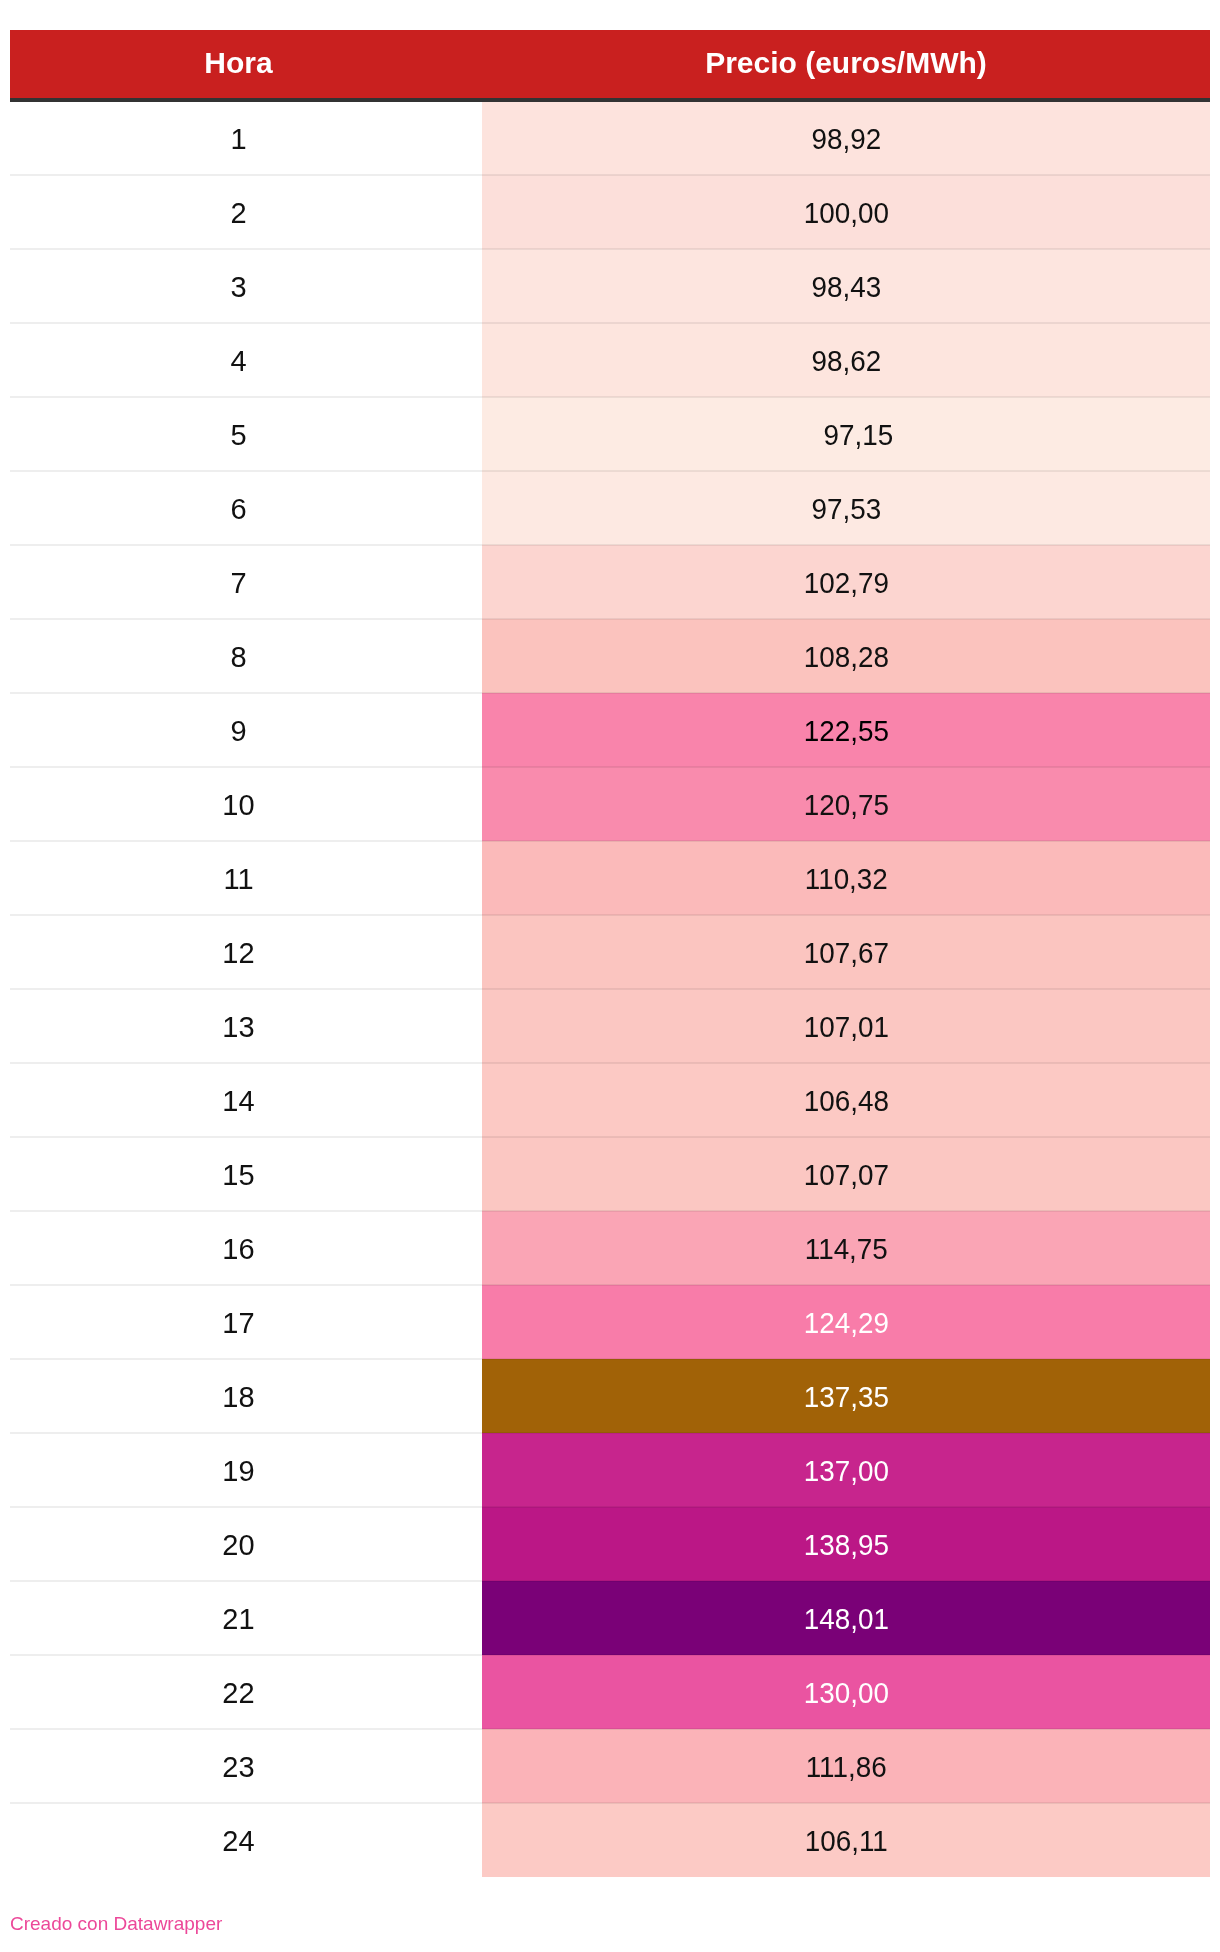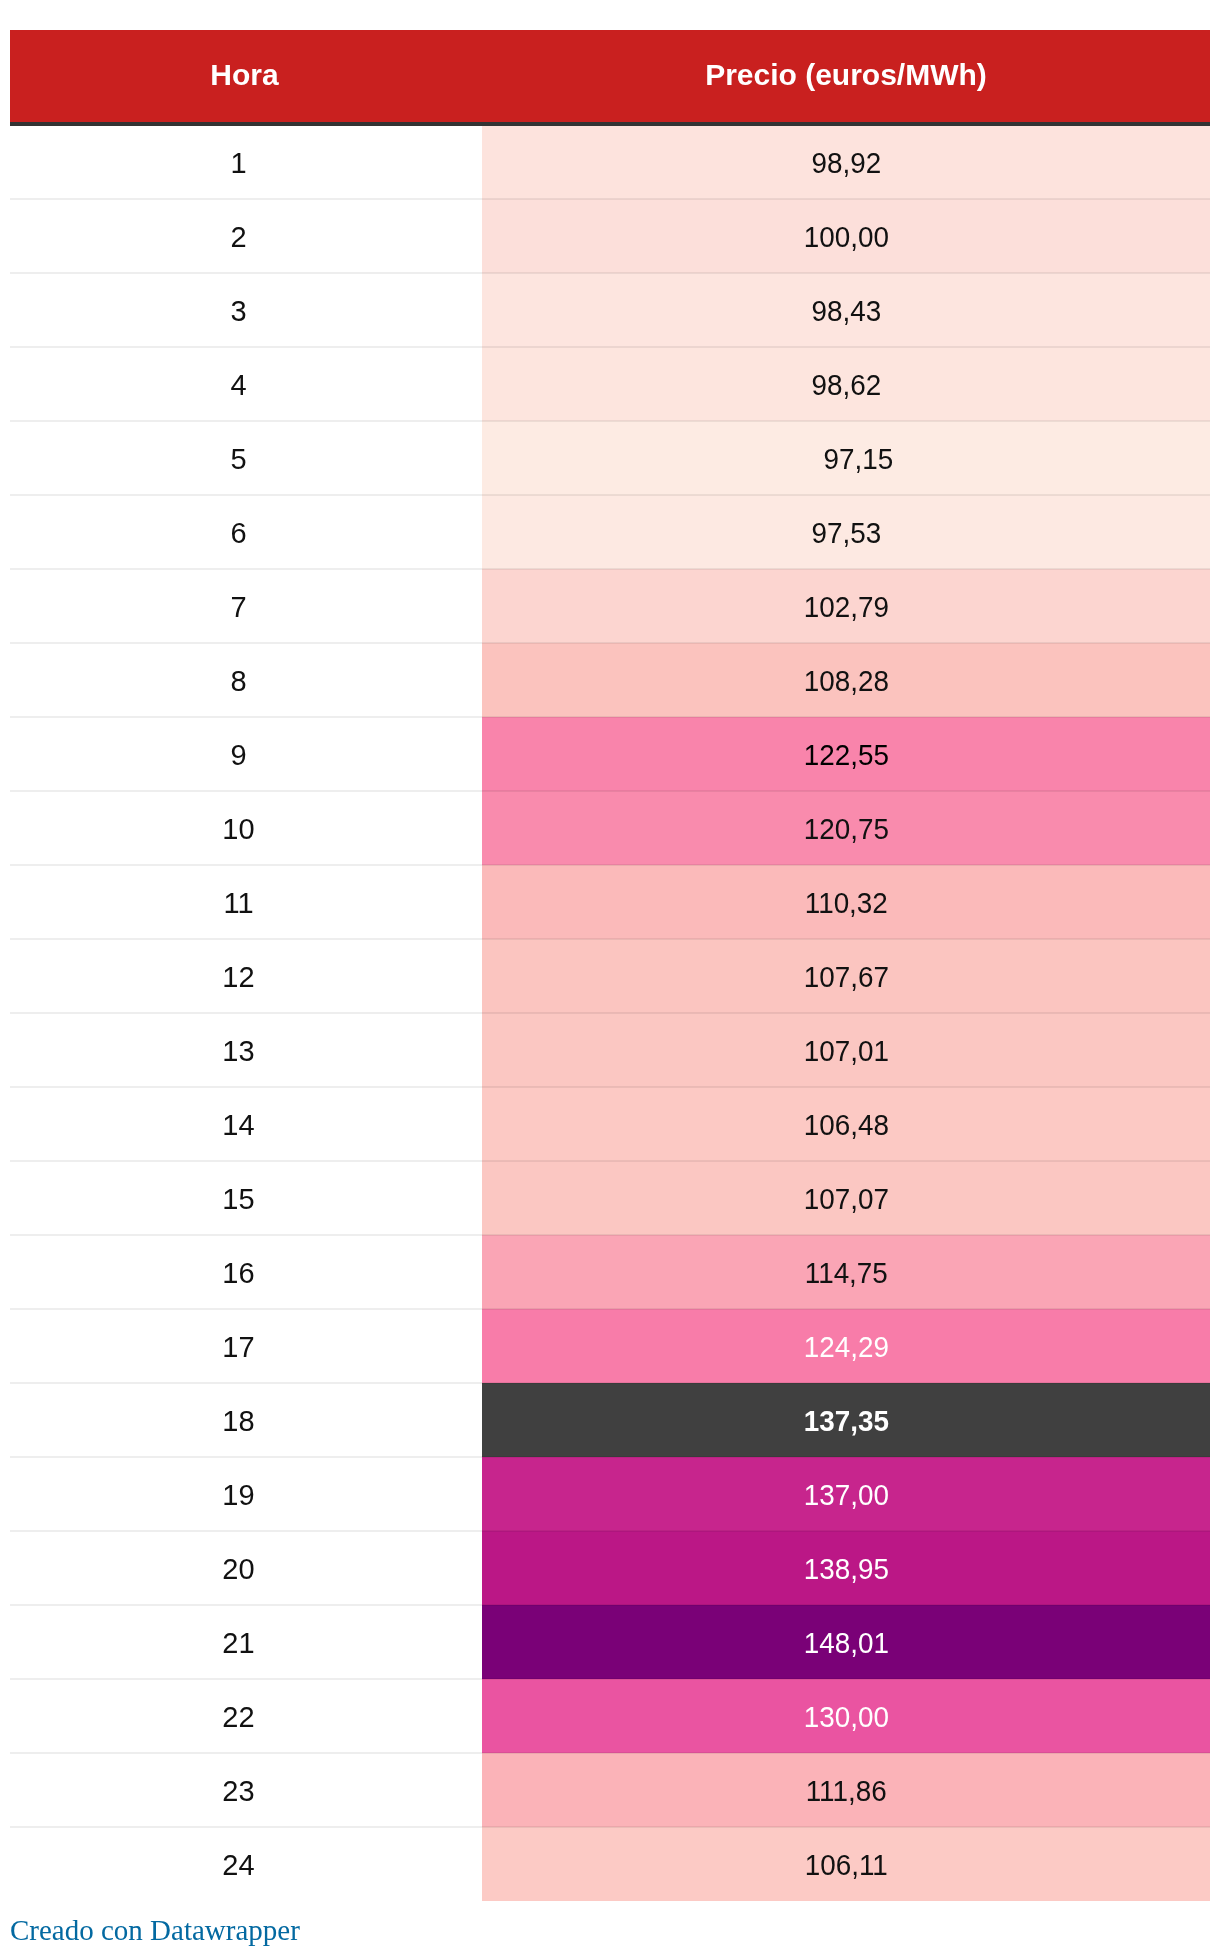--- a/index.html
+++ b/index.html
@@ -5,32 +5,32 @@
 <style>  html,body{margin:0;padding:0;background:#ffffff;}
   body{width:1220px;height:1952px;overflow:hidden;
        font-family:"Liberation Sans",sans-serif;
        -webkit-font-smoothing:antialiased;
        transform:translateZ(0);}
   .wrap{position:absolute;left:10px;top:30px;width:1200px;}
   table.dw{border-collapse:collapse;border-spacing:0;width:1200px;table-layout:fixed;}
   col.c-hora{width:472px;}
   col.c-precio{width:728px;}
   thead th{background:#c9201f;color:#ffffff;font-size:30px;font-weight:bold;
-           height:68px;padding:12px;vertical-align:middle;line-height:1;text-align:center;}
+           height:68px;padding:0;vertical-align:middle;line-height:1;text-align:center;}
   thead th span{display:inline-block;position:relative;top:-1px;transform:translateZ(0);}
   th.h-hora{padding-right:15px;}
   thead tr{border-bottom:4px solid #333333;}
   tbody td{height:72px;padding:0;text-align:center;font-size:29px;font-weight:400;
            color:#111111;border-bottom:2px solid rgba(0,0,0,0.068);
            vertical-align:middle;line-height:1;}
   tbody td span{display:inline-block;position:relative;top:1px;transform:translateZ(0);}
   tbody td.precio span{transform:scaleX(0.96) translateZ(0);}
   tbody tr:last-child td{border-bottom-color:transparent;}
   td.hora{background:#ffffff;padding-right:15px;}
-  .credit{position:absolute;left:10px;top:1913px;font-size:29px;color:#0369a1;line-height:1.2;transform:translateZ(0);font-family:Liberation Serif, serif;}
+  .credit{position:absolute;left:10px;top:1913px;font-size:19px;color:#ec4899;line-height:1.2;transform:translateZ(0);}
 </style>
 </head>
 <body>
 
 <div class="wrap">
   <table class="dw">
     <colgroup>
         <col class="c-hora">
         <col class="c-precio">
       </colgroup>
@@ -104,21 +104,21 @@
         <tr>
           <td class="hora"><span>16</span></td>
           <td class="precio" style="background: rgb(250, 165, 181); color: rgb(17, 17, 17);"><span>114,75</span></td>
         </tr>
         <tr>
           <td class="hora"><span>17</span></td>
           <td class="precio" style="background: rgb(248, 124, 169); color: rgb(255, 255, 255);"><span>124,29</span></td>
         </tr>
         <tr>
           <td class="hora"><span>18</span></td>
-          <td class="precio" style="background: #404040; color: rgb(255, 255, 255); font-weight: bold;"><span>137,35</span></td>
+          <td class="precio" style="background: #a16207; color: rgb(255, 255, 255);"><span>137,35</span></td>
         </tr>
         <tr>
           <td class="hora"><span>19</span></td>
           <td class="precio" style="background: rgb(199, 37, 141); color: rgb(255, 255, 255); margin-left: 15px;"><span>137,00</span></td>
         </tr>
         <tr>
           <td class="hora"><span>20</span></td>
           <td class="precio" style="background: rgb(187, 23, 134); color: rgb(255, 255, 255);"><span>138,95</span></td>
         </tr>
         <tr>

